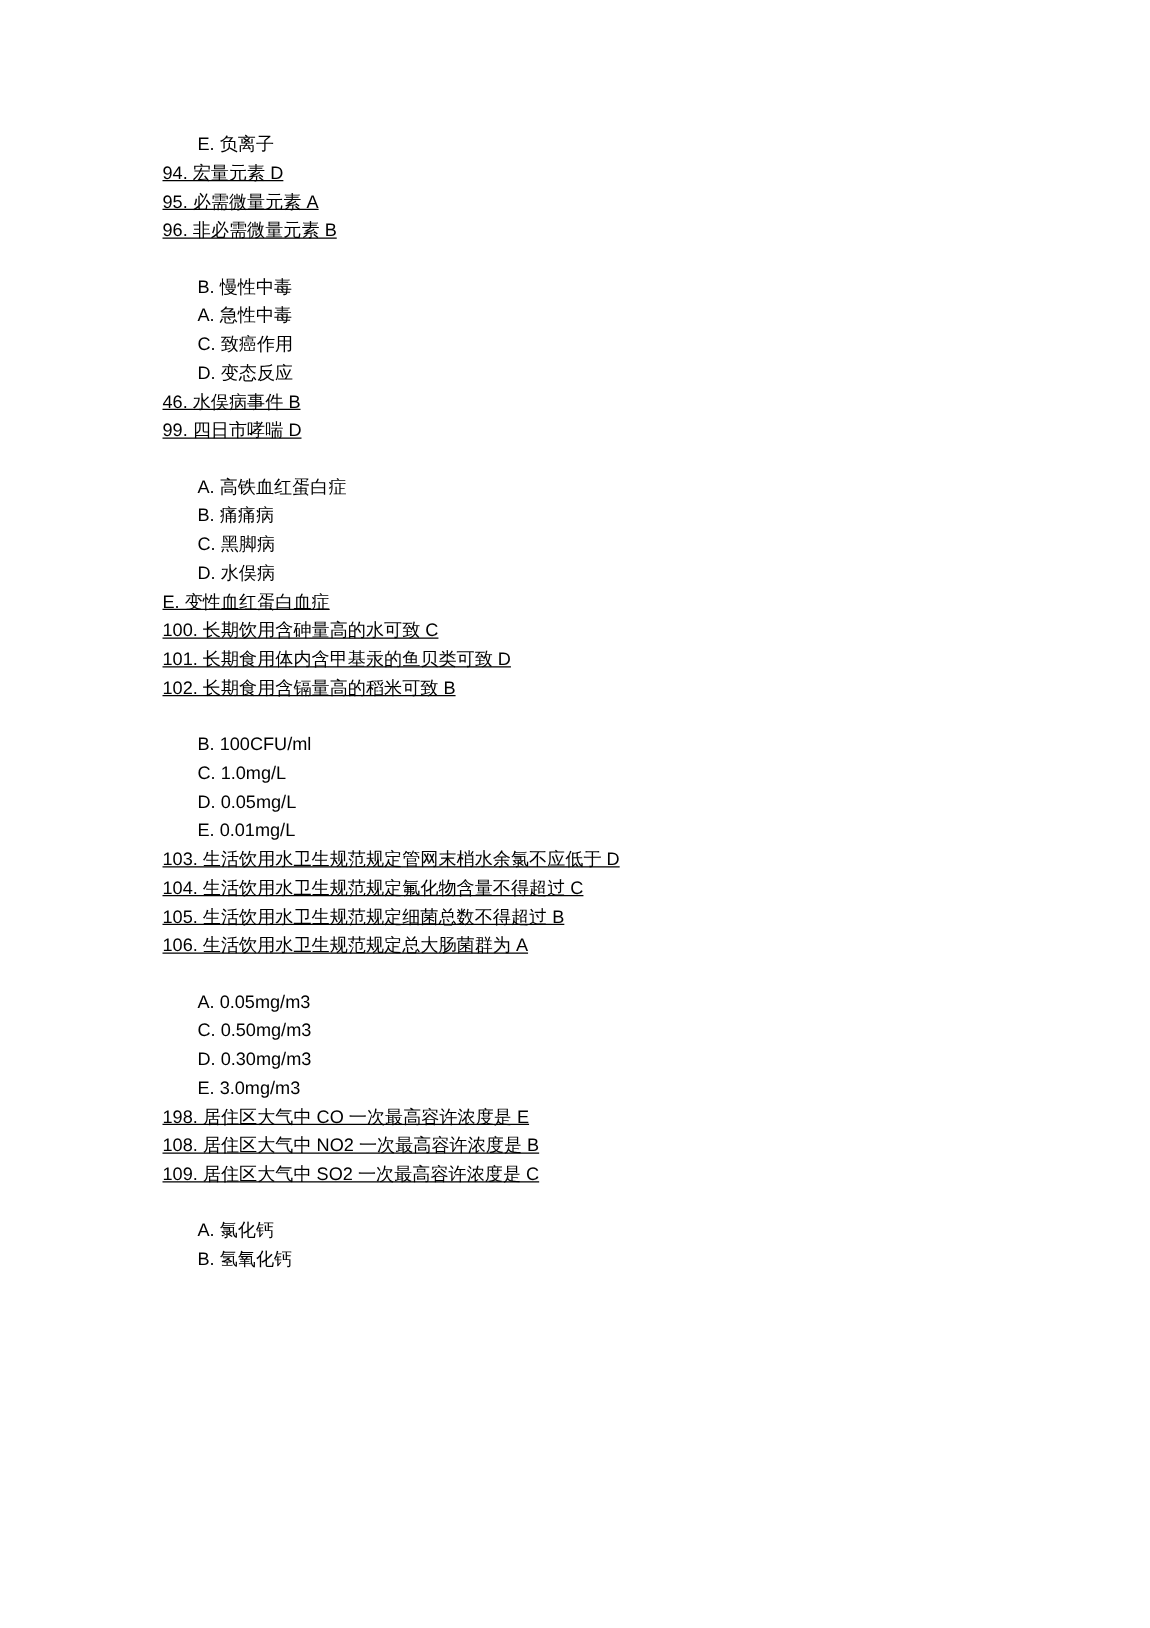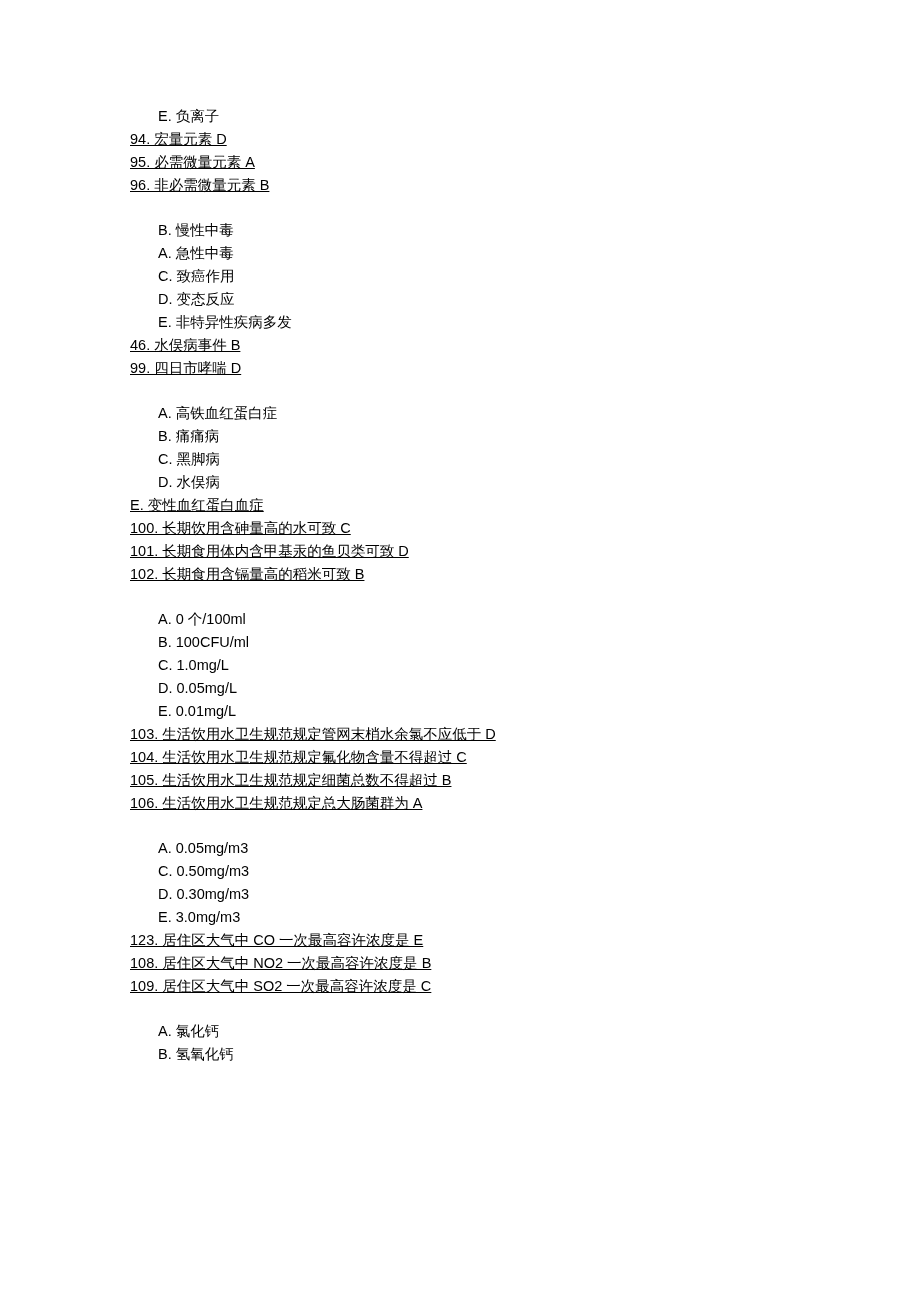--- a/index.html
+++ b/index.html
@@ -40,51 +40,49 @@
       <div class="line indent-1">E. 负离子</div>
       <div class="line indent-0">94. 宏量元素 D</div>
       <div class="line indent-0">95. 必需微量元素 A</div>
       <div class="line indent-0">96. 非必需微量元素 B</div>
     </div>
     <div class="block">
       <div class="line indent-1">B. 慢性中毒</div>
       <div class="line indent-1">A. 急性中毒</div>
       <div class="line indent-1">C. 致癌作用</div>
       <div class="line indent-1">D. 变态反应</div>
-      <div class="line indent-1">E. 非特异性疾病多发</div>
       <div class="line indent-0">46. 水俣病事件 B</div>
       <div class="line indent-0">99. 四日市哮喘 D</div>
     </div>
     <div class="block">
       <div class="line indent-1">A. 高铁血红蛋白症</div>
       <div class="line indent-1">B. 痛痛病</div>
       <div class="line indent-1">C. 黑脚病</div>
       <div class="line indent-1">D. 水俣病</div>
       <div class="line indent-0">E. 变性血红蛋白血症</div>
       <div class="line indent-0">100. 长期饮用含砷量高的水可致 C</div>
       <div class="line indent-0">101. 长期食用体内含甲基汞的鱼贝类可致 D</div>
       <div class="line indent-0">102. 长期食用含镉量高的稻米可致 B</div>
     </div>
     <div class="block">
-      <div class="line indent-1">A. 0 个/100ml</div>
       <div class="line indent-1">B. 100CFU/ml</div>
       <div class="line indent-1">C. 1.0mg/L</div>
       <div class="line indent-1">D. 0.05mg/L</div>
       <div class="line indent-1">E. 0.01mg/L</div>
       <div class="line indent-0">103. 生活饮用水卫生规范规定管网末梢水余氯不应低于 D</div>
       <div class="line indent-0">104. 生活饮用水卫生规范规定氟化物含量不得超过 C</div>
       <div class="line indent-0">105. 生活饮用水卫生规范规定细菌总数不得超过 B</div>
       <div class="line indent-0">106. 生活饮用水卫生规范规定总大肠菌群为 A</div>
     </div>
     <div class="block">
       <div class="line indent-1">A. 0.05mg/m3</div>
       <div class="line indent-1">C. 0.50mg/m3</div>
       <div class="line indent-1">D. 0.30mg/m3</div>
       <div class="line indent-1">E. 3.0mg/m3</div>
-      <div class="line indent-0">123. 居住区大气中 CO 一次最高容许浓度是 E</div>
+      <div class="line indent-0">198. 居住区大气中 CO 一次最高容许浓度是 E</div>
       <div class="line indent-0">108. 居住区大气中 NO2 一次最高容许浓度是 B</div>
       <div class="line indent-0">109. 居住区大气中 SO2 一次最高容许浓度是 C</div>
     </div>
     <div class="block">
       <div class="line indent-1">A. 氯化钙</div>
       <div class="line indent-1">B. 氢氧化钙</div>
     </div>
   </div>
 
 </body></html>

